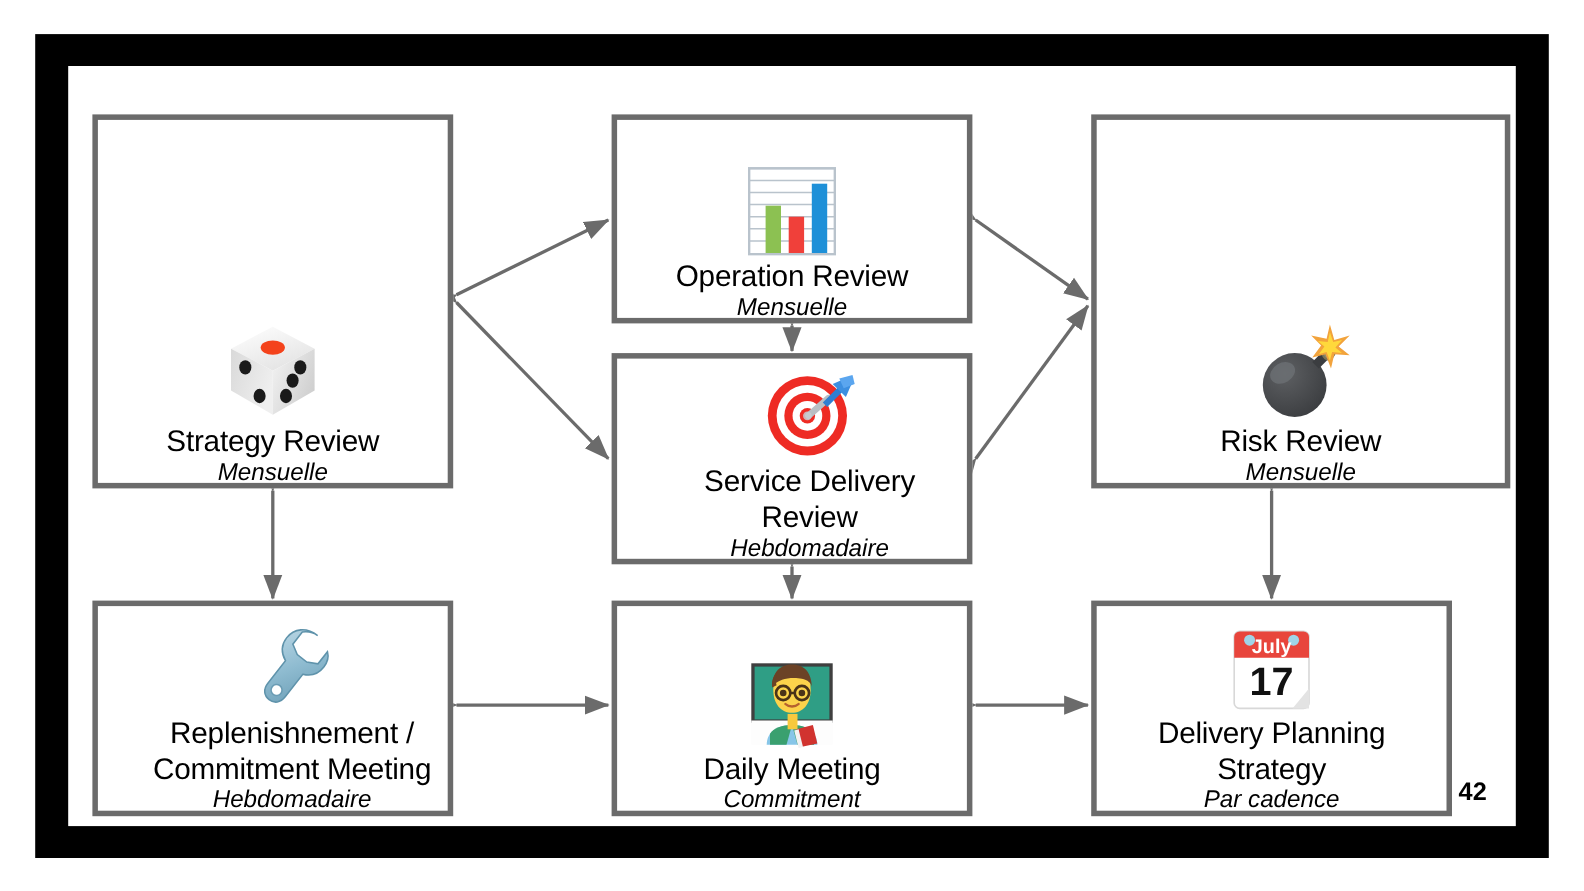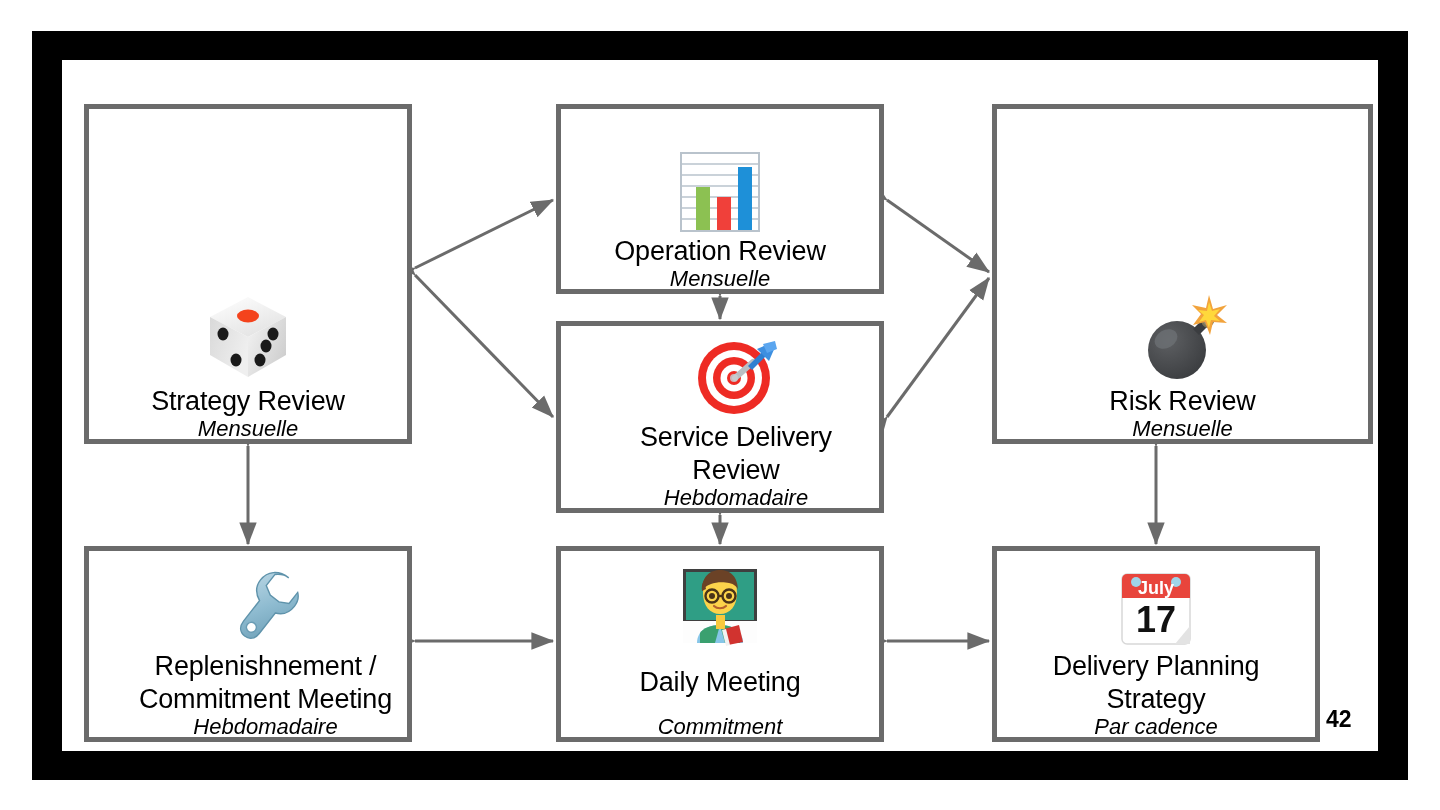--- a/index.html
+++ b/index.html
@@ -70,21 +70,21 @@
     font-weight: normal;
     font-style: italic;
   }
 
   
   #node-strategy        { left: 84px;  top: 104px; width: 328px; height: 340px; }
   #node-operation       { left: 556px; top: 104px; width: 328px; height: 190px; }
   #node-risk            { left: 992px; top: 104px; width: 381px; height: 340px; }
   #node-service         { left: 556px; top: 321px; width: 328px; height: 192px; padding-left: 32px; }
   #node-replenishment   { left: 84px;  top: 546px; width: 328px; height: 196px; padding-left: 35px; }
-  #node-daily           { left: 556px; top: 546px; width: 328px; height: 196px; gap: 17px; }
+  #node-daily           { left: 556px; top: 546px; width: 328px; height: 196px; }
   #node-delivery        { left: 992px; top: 546px; width: 328px; height: 196px; }
 
   #node-strategy      .node-icon { height: 118px; padding-top: 68px; }
   #node-operation     .node-icon { height: 100px; padding-top: 14px; }
   #node-risk          .node-icon { height: 118px; padding-top: 68px; }
   #node-service       .node-icon { height: 100px; padding-top: 12px; }
   #node-replenishment .node-icon { height: 92px;  padding-top: 8px; }
   #node-daily         .node-icon { height: 92px;  padding-top: 10px; }
   #node-delivery      .node-icon { height: 92px;  padding-top: 16px; }
 

